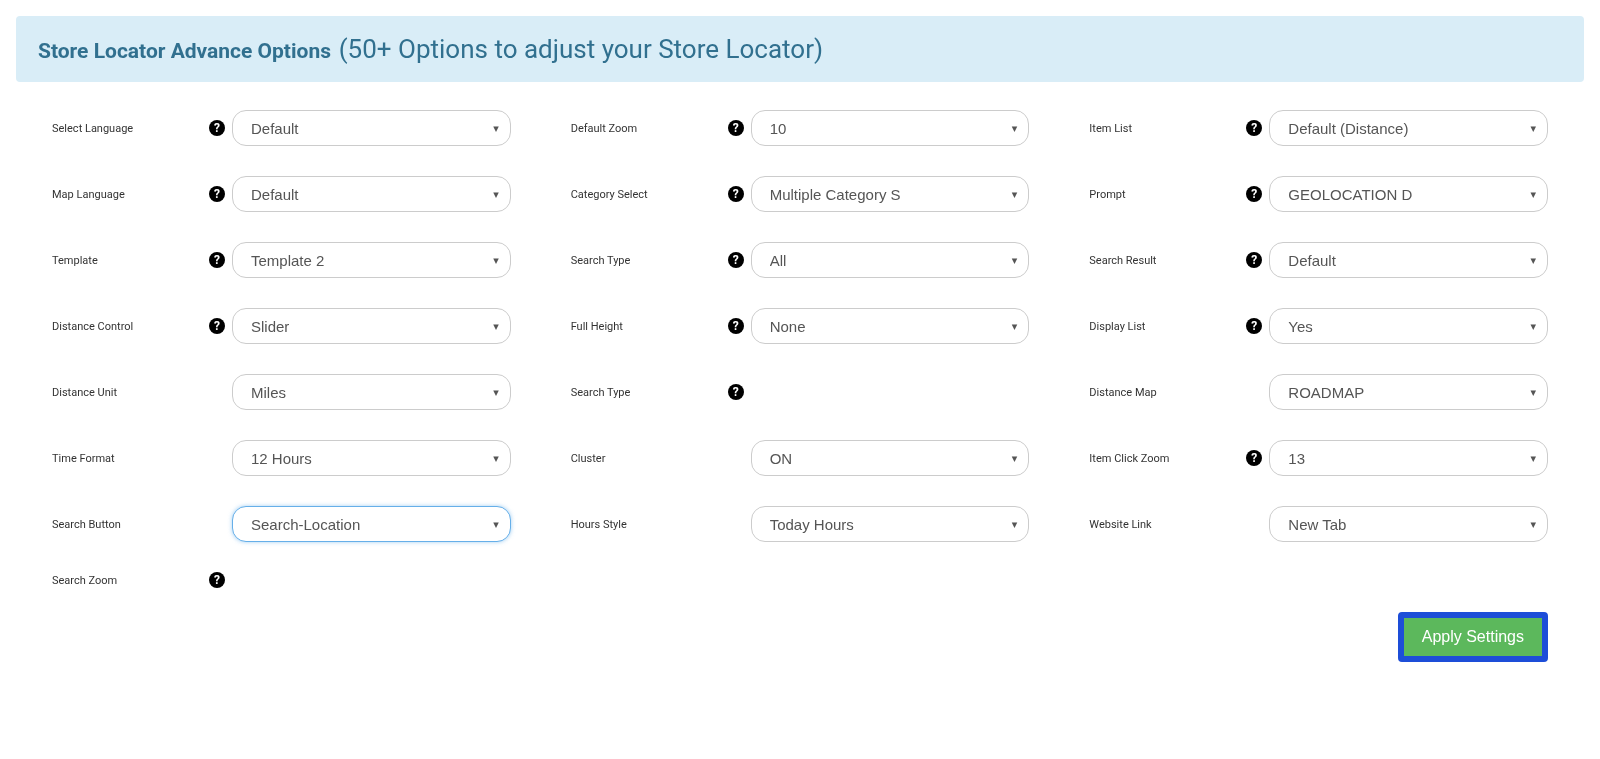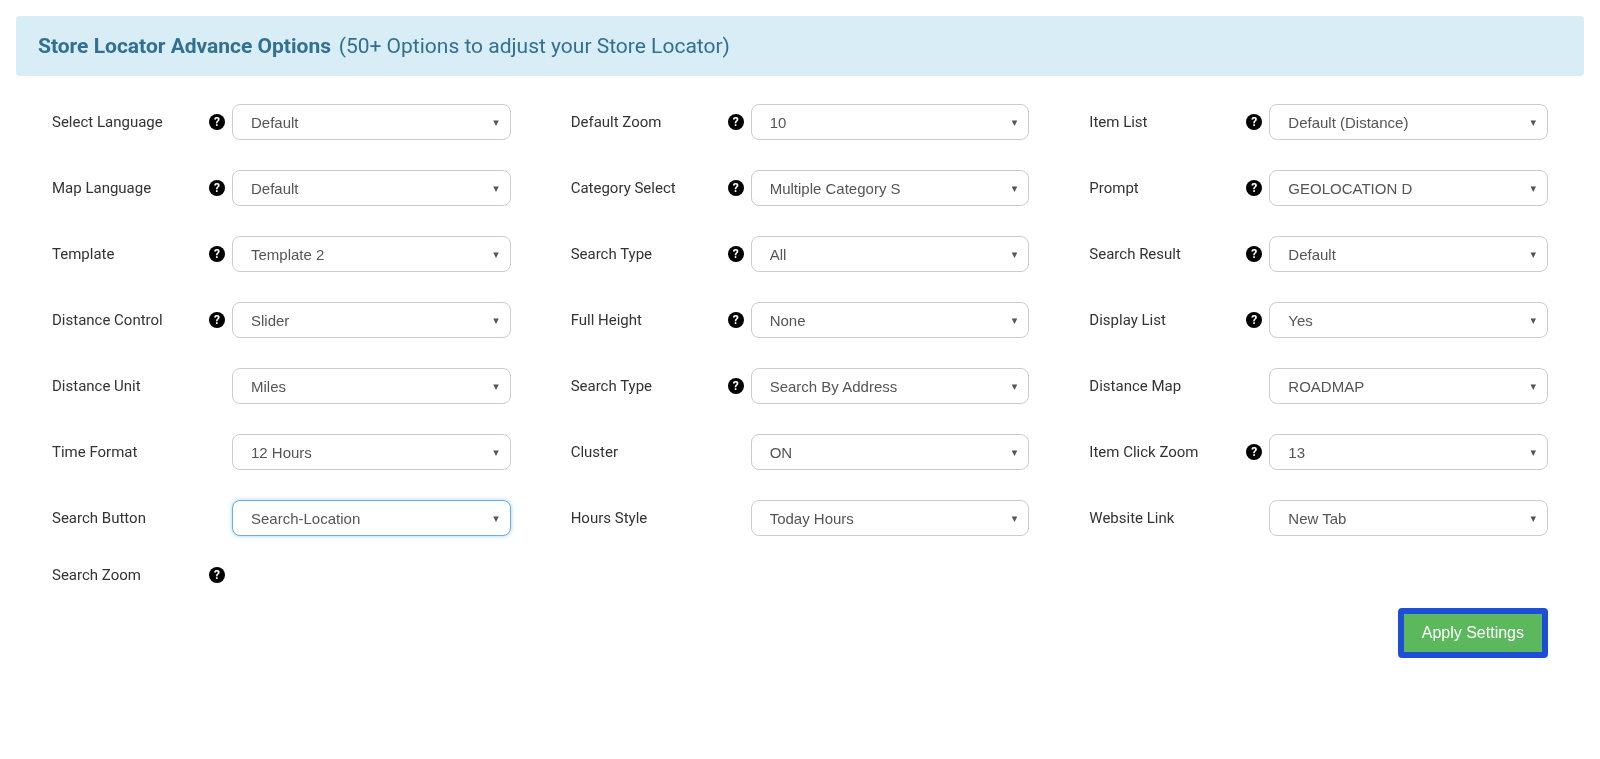--- a/index.html
+++ b/index.html
@@ -16,41 +16,41 @@
       padding: 18px 22px;
       margin-bottom: 28px;
     }
     .header-title {
       font-size: 21px;
       font-weight: 700;
       color: #31708f;
       display: inline;
     }
     .header-sub {
-      font-size: 21px;
+      font-size: 26px;
       font-weight: 400;
       color: #31708f;
       display: inline;
       margin-left: 4px;
     }
     .grid {
       display: grid;
       grid-template-columns: repeat(3, 1fr);
       column-gap: 60px;
       row-gap: 30px;
       padding: 0 36px 24px 36px;
     }
     .field {
       display: grid;
       grid-template-columns: 150px 30px 1fr;
       align-items: center;
     }
     .label {
       color: #333;
-      font-size: 15px;
+      font-size: 11px;
     }
     .help-cell {
       display: flex;
       justify-content: center;
       align-items: center;
     }
     .help-icon {
       width: 16px;
       height: 16px;
       border-radius: 50%;
@@ -61,21 +61,21 @@
       display: inline-flex;
       align-items: center;
       justify-content: center;
       cursor: help;
       line-height: 1;
     }
     .select {
       width: 100%;
       height: 36px;
       border: 1px solid #ccc;
-      border-radius: 8px;
+      border-radius: 14px;
       background: #fff;
       padding: 0 32px 0 18px;
       font-size: 15px;
       color: #555;
       appearance: none;
       -webkit-appearance: none;
       position: relative;
     }
     .select.focused {
       border-color: #66afe9;
@@ -205,21 +205,20 @@
     <div class="field">
       <div class="label">Distance Unit</div>
       <div class="help-cell"></div>
       <div class="select-wrap"><select class="select"><option>Miles</option></select></div>
     </div>
     <div class="field">
       <div class="label">Search Type</div>
       <div class="help-cell">
         <span class="help-icon">?</span>
       </div>
-      <div class="select-wrap"><select class="select"><option>Search By Address</option></select></div>
     </div>
     <div class="field">
       <div class="label">Distance Map</div>
       <div class="help-cell"></div>
       <div class="select-wrap"><select class="select"><option>ROADMAP</option></select></div>
     </div>
     <div class="field">
       <div class="label">Time Format</div>
       <div class="help-cell"></div>
       <div class="select-wrap"><select class="select"><option>12 Hours</option></select></div>

